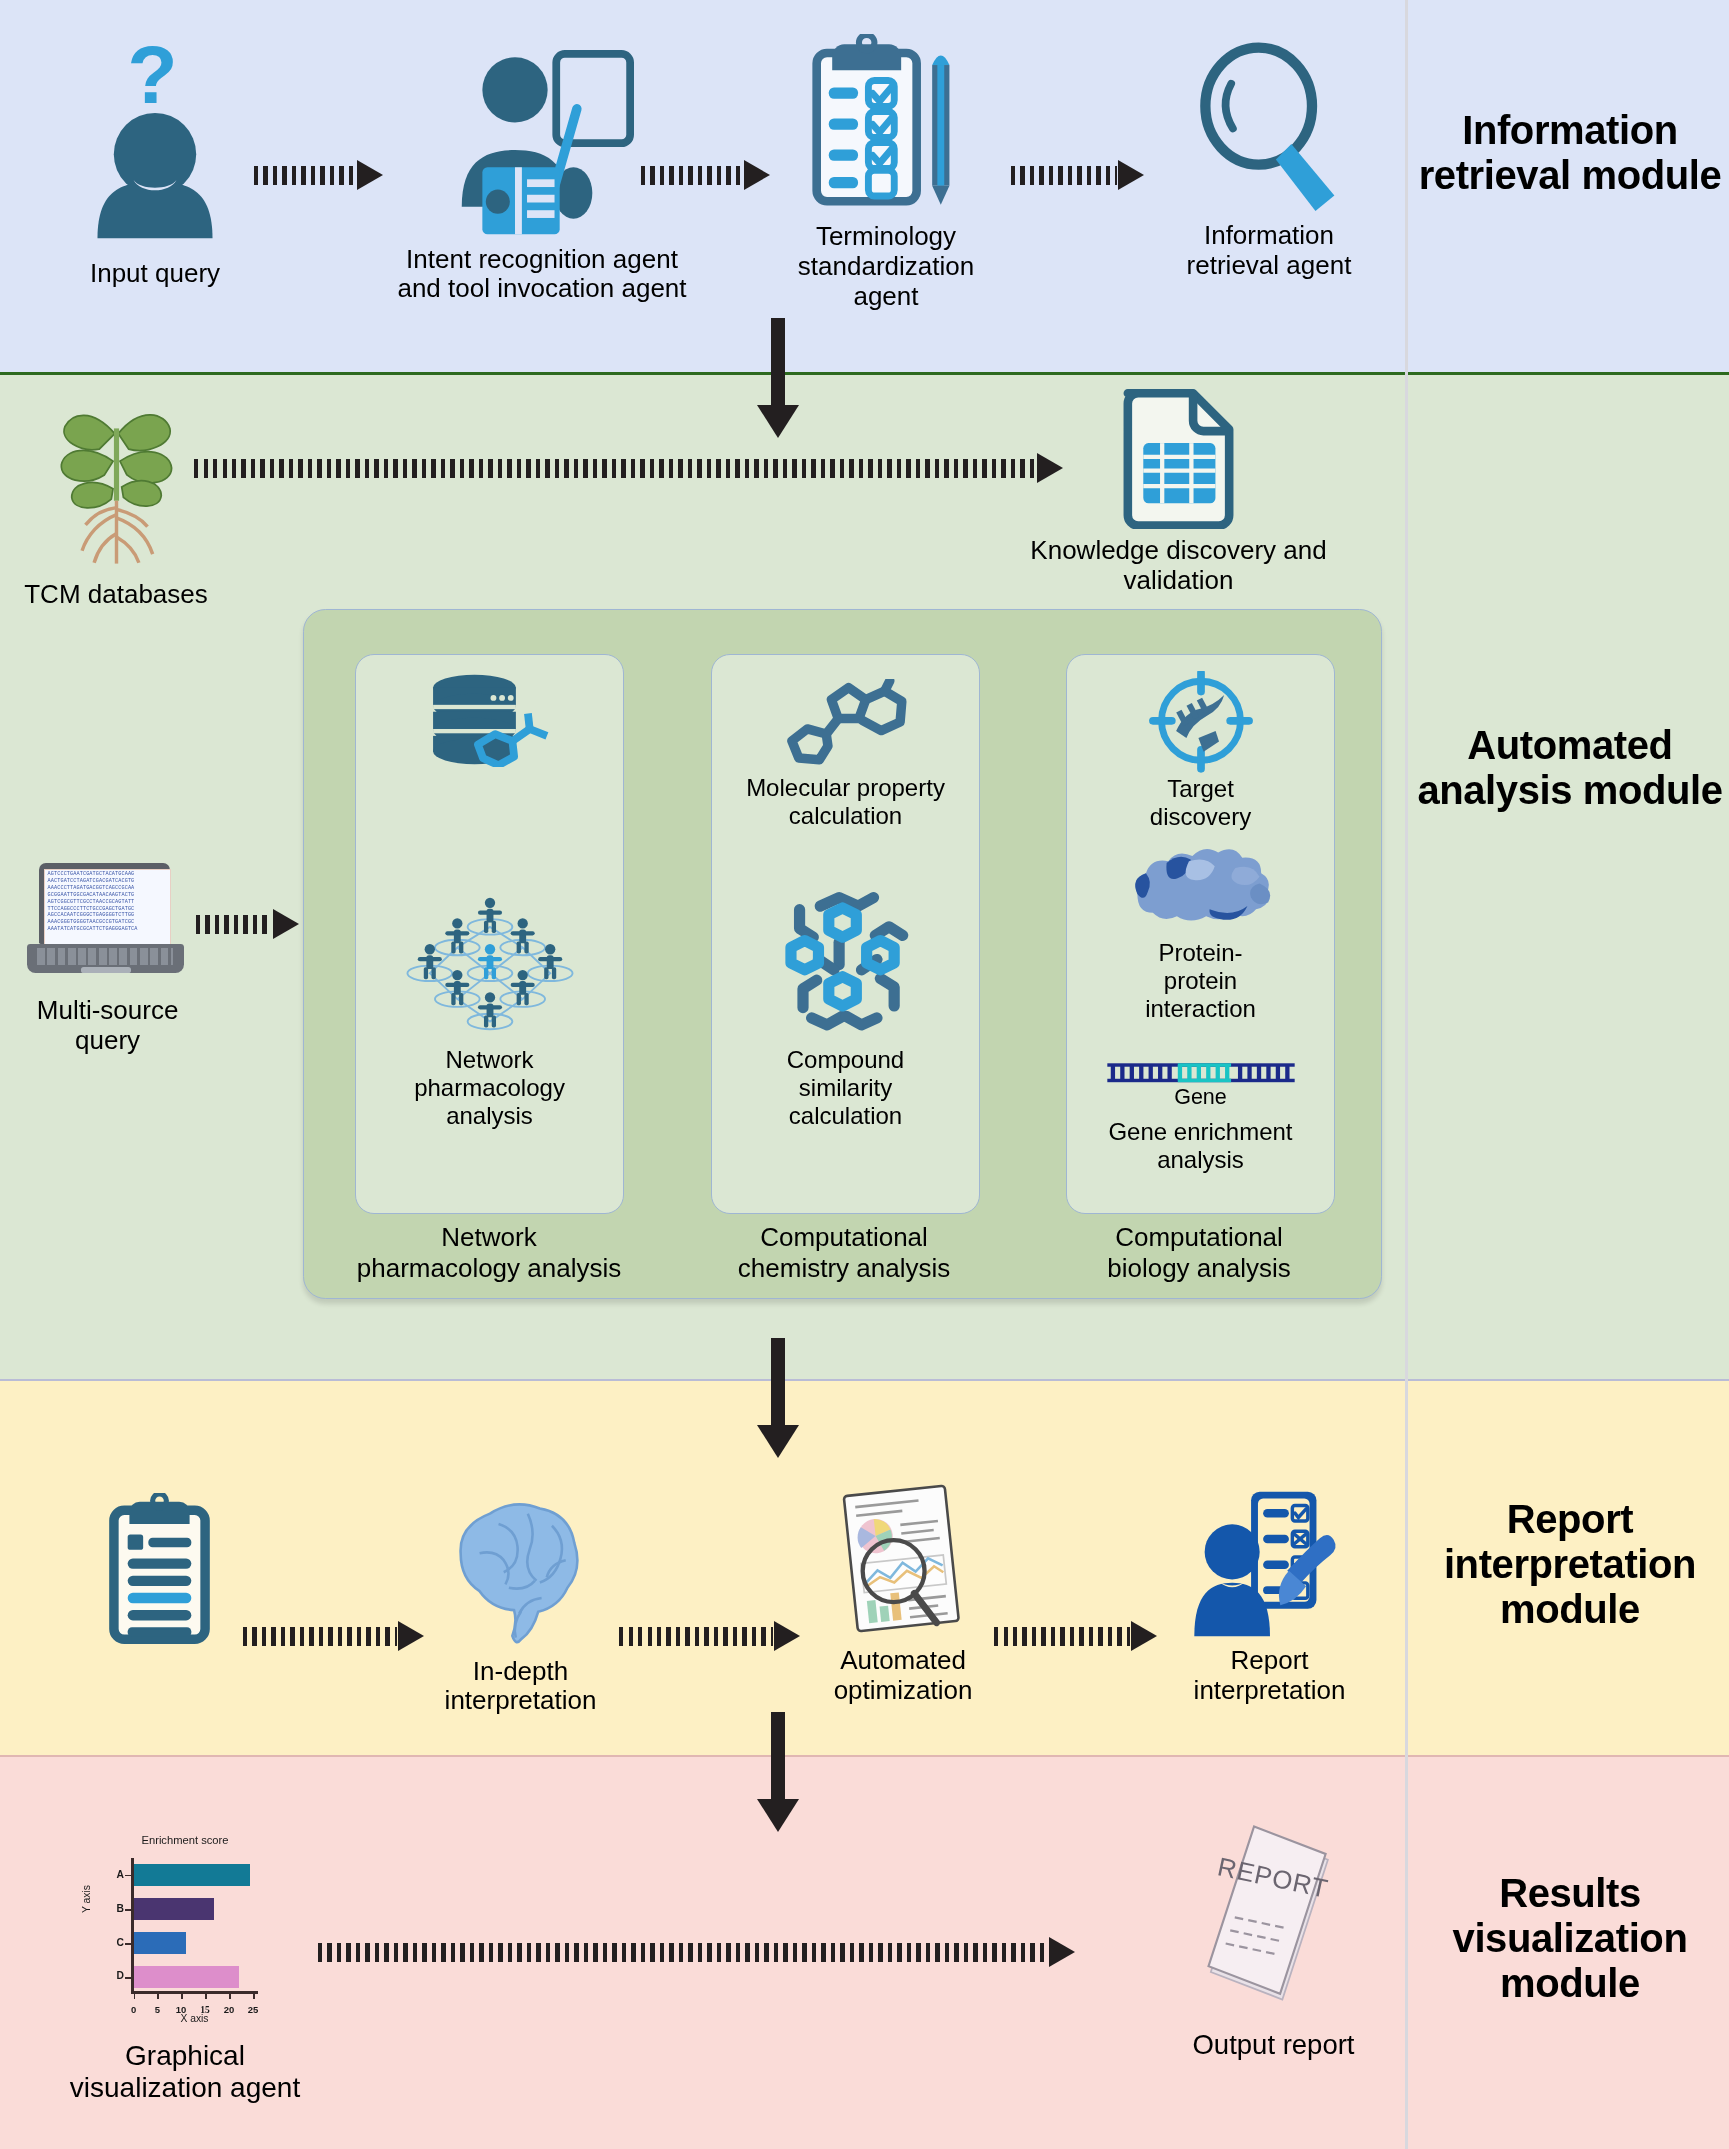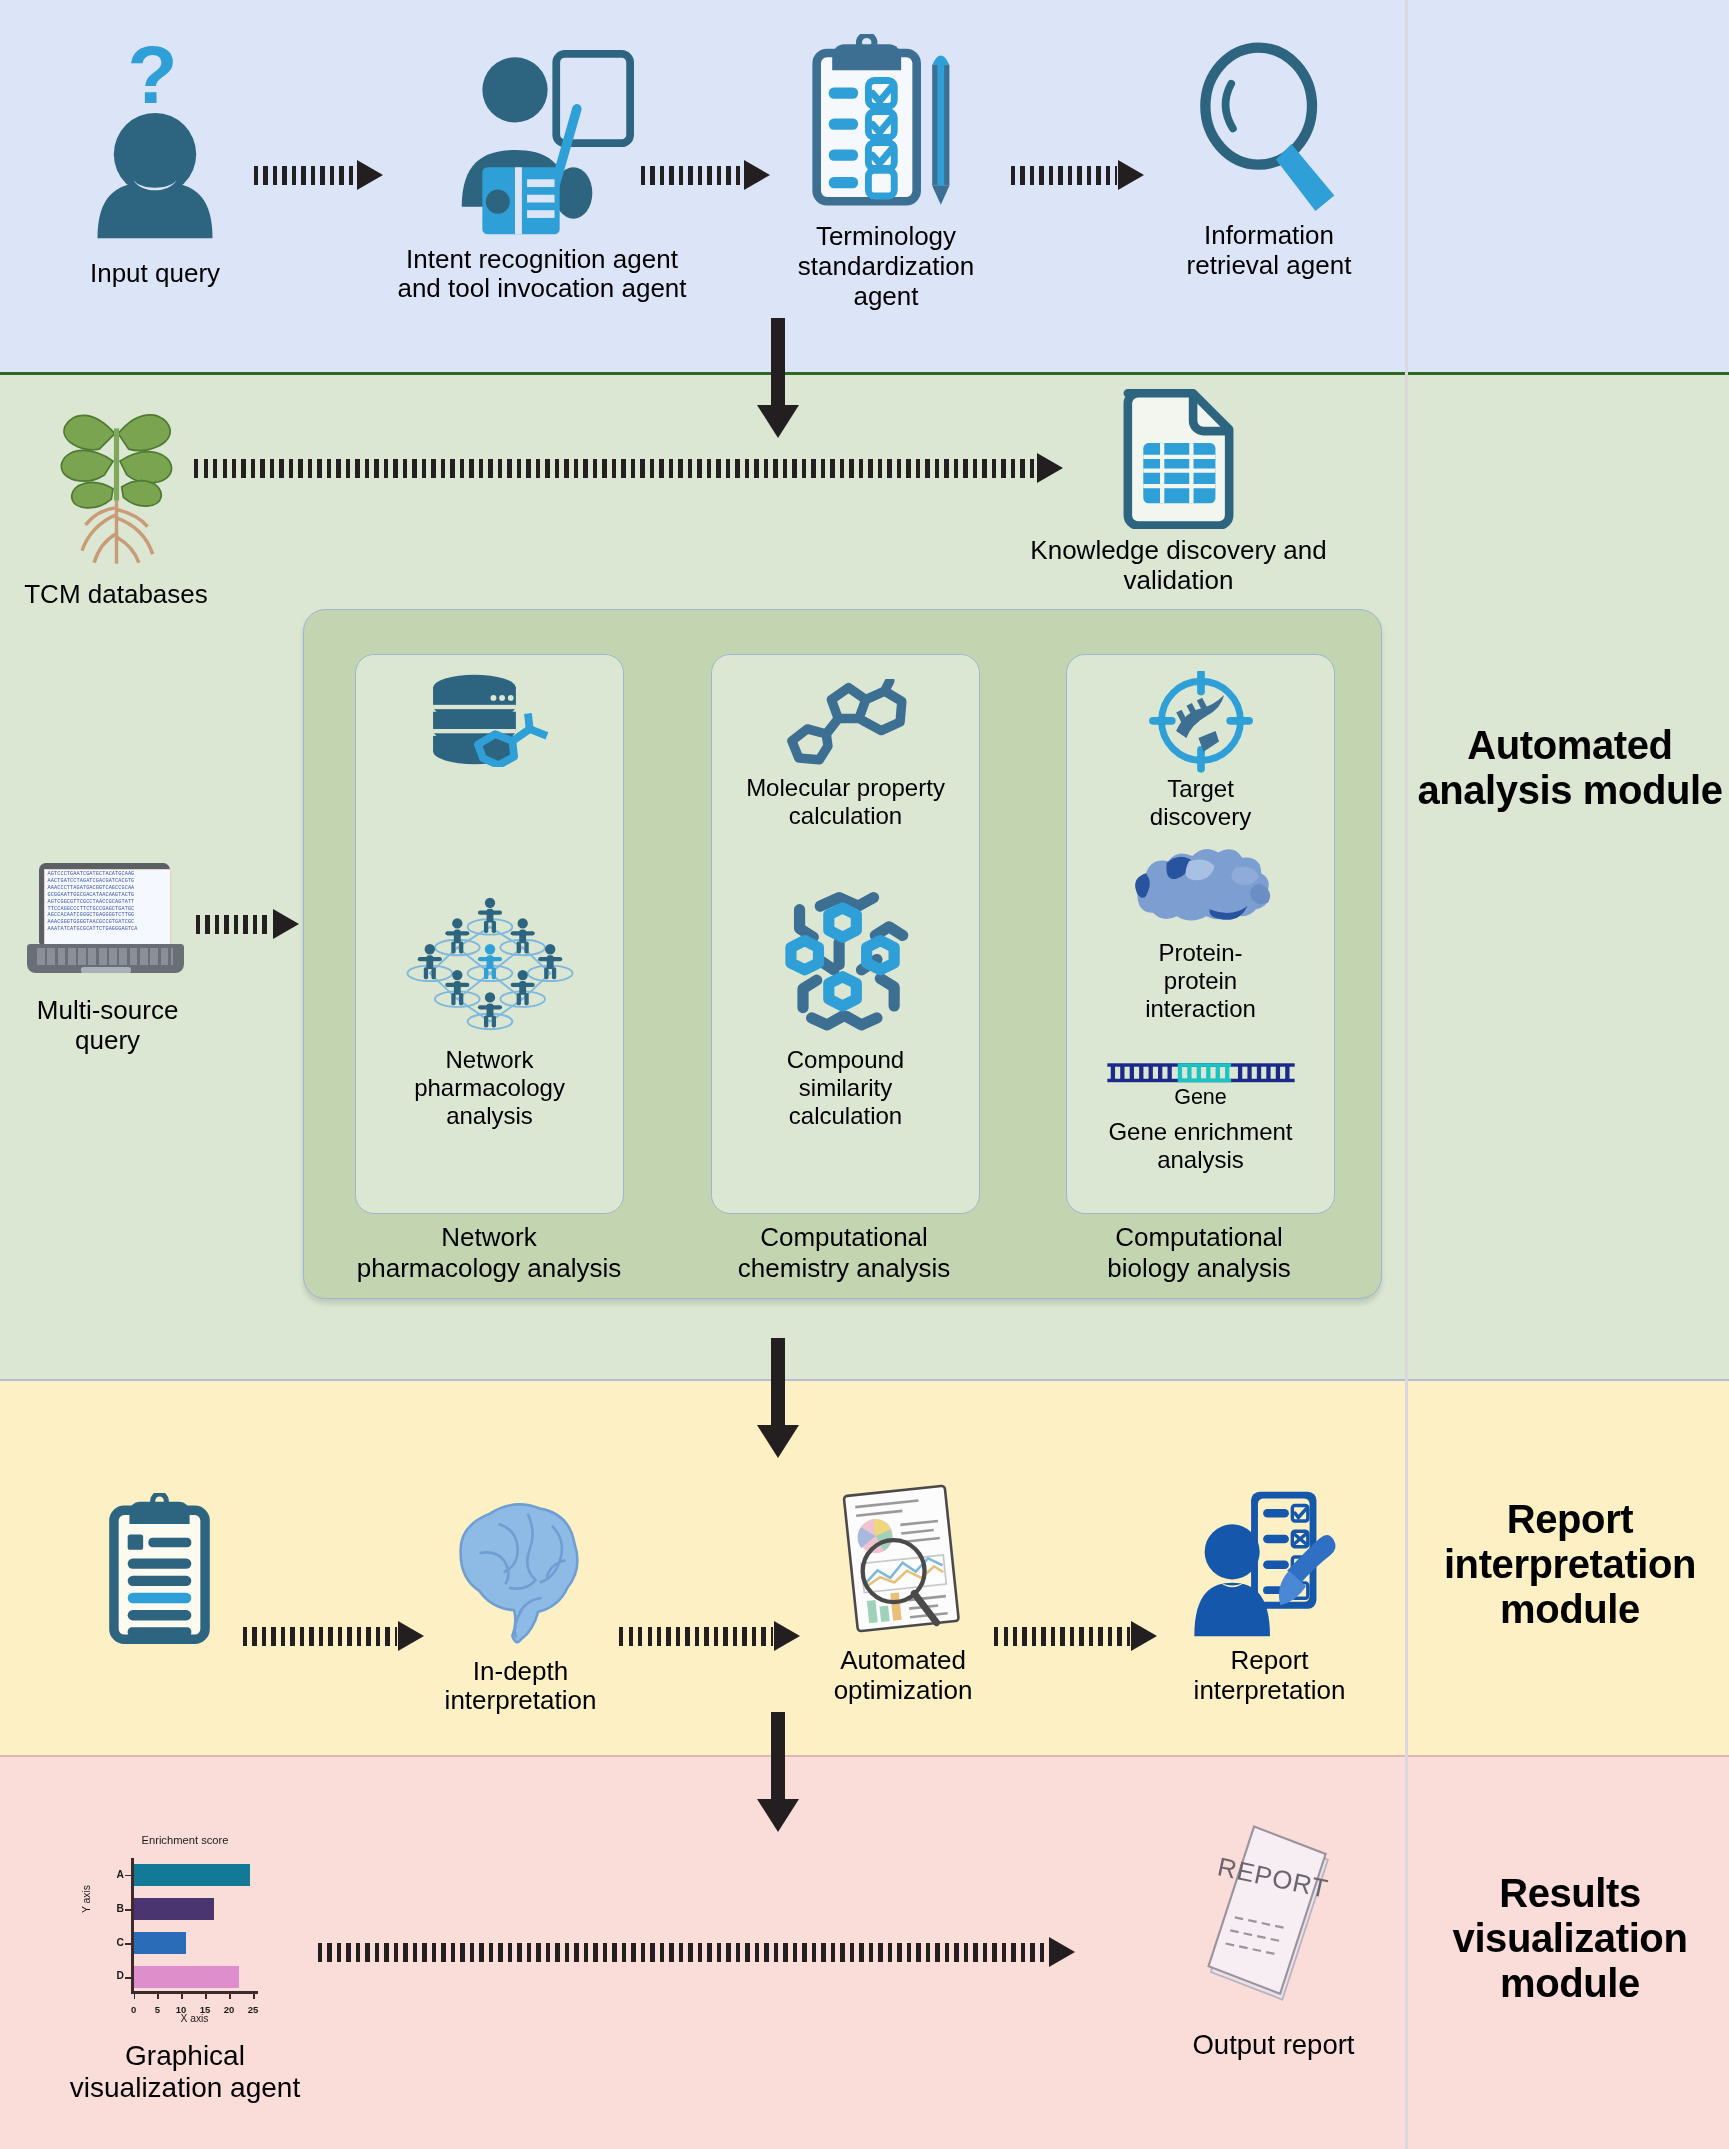--- a/index.html
+++ b/index.html
@@ -64,20 +64,23 @@
 <body>
 
 <div id="page">
 
   <div class="band band-blue"></div>
   <div class="band band-green"></div>
   <div class="band band-yellow"></div>
   <div class="band band-pink"></div>
   <div class="divider"></div>
 
+  <div class="module-title" style="top:108px">Information
+retrieval
+module</div>
   <div class="module-title" style="top:723px">Automated
 analysis
 module</div>
   <div class="module-title" style="top:1497px">Report
 interpretation
 module</div>
   <div class="module-title" style="top:1871px">Results
 visualization
 module</div>
 
@@ -652,21 +655,21 @@
           <div class="ytick" style="top: 119px;"></div>
         </div>
       <div id="xticks">
           <div class="xtick" style="left: 2.6px;"></div>
           <div class="xnum" style="left: 2.6px;">0</div>
           <div class="xtick" style="left: 26.4px;"></div>
           <div class="xnum" style="left: 26.4px;">5</div>
           <div class="xtick" style="left: 50px;"></div>
           <div class="xnum" style="left: 50px;">10</div>
           <div class="xtick" style="left: 74px;"></div>
-          <div class="xnum" style="left: 74px;">15</div>
+          <div class="xnum" style="left: 74px; font-family: Liberation Serif, serif;">15</div>
           <div class="xtick" style="left: 98px;"></div>
           <div class="xnum" style="left: 98px;">20</div>
           <div class="xtick" style="left: 122px;"></div>
           <div class="xnum" style="left: 122px; text-align: right;">25</div>
         </div>
     </div>
     <div class="xaxis-label">X axis</div>
   </div>
   <div class="node" style="left:17px;top:2035px;width:336px">
     <div class="caption" style="font-size:28px">Graphical

